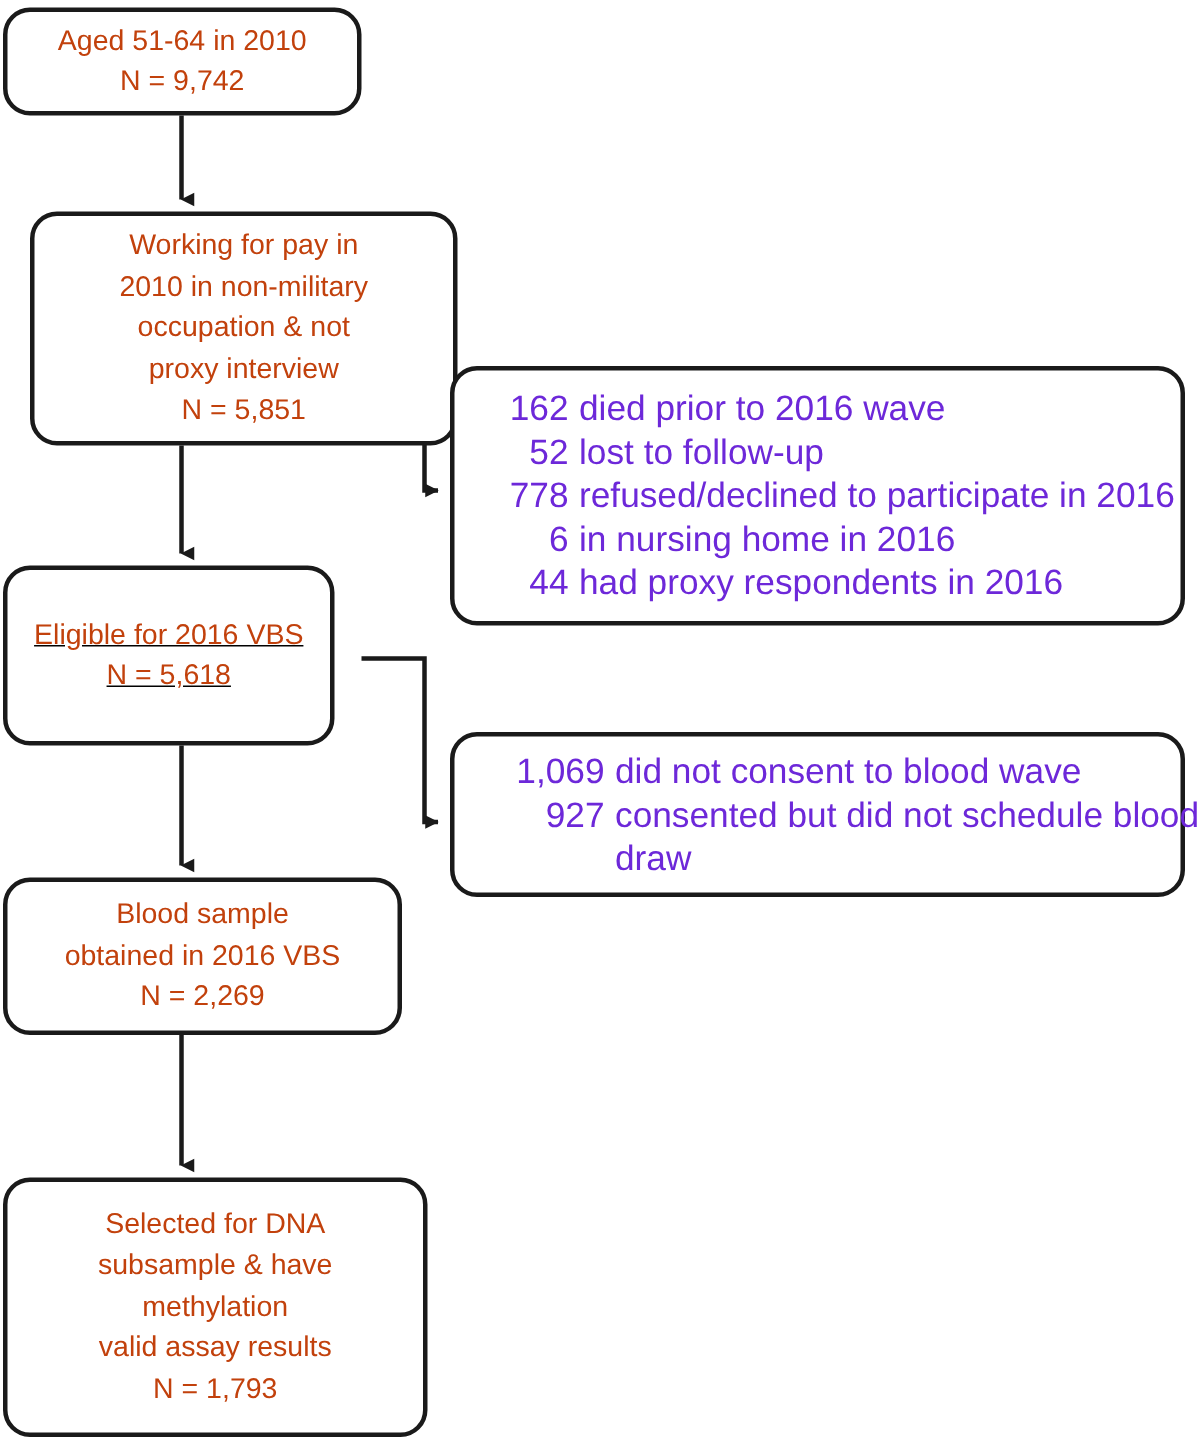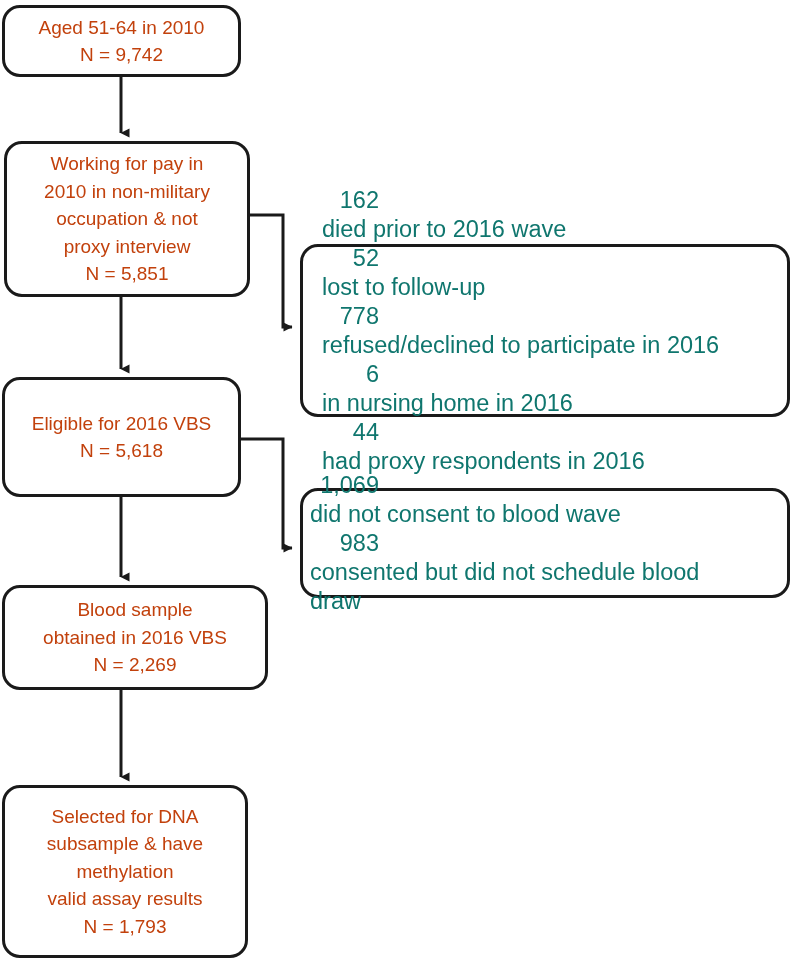--- a/index.html
+++ b/index.html
@@ -44,25 +44,24 @@
     box-sizing: border-box;
     border: 3px solid #1a1a1a;
     border-radius: 18px;
     background: #ffffff;
     display: flex;
     flex-direction: column;
     justify-content: center;
   }
   .excl-row {
     display: flex;
-    flex-direction: column;
     align-items: baseline;
     font-size: 23.5px;
     line-height: 29px;
-    color: #0f766e;
+    color: #6d28d9;
   }
   .excl-num {
     flex: 0 0 auto;
     text-align: right;
     white-space: pre;
   }
   .excl-txt {
     flex: 1 1 auto;
     white-space: pre;
     padding-left: 7px;
@@ -99,40 +98,40 @@
     <path d="M241,215 L283,215 L283,327 L292,327" fill="none" stroke="#1a1a1a" stroke-width="3" marker-end="url(#arrowright)"></path>
 
     <path d="M241,439 L283,439 L283,548 L292,548" fill="none" stroke="#1a1a1a" stroke-width="3" marker-end="url(#arrowright)"></path>
   </svg>
 
   <div class="node center-box" style="left:2px; top:5px; width:239px; height:72px;">
     <span class="node-line">Aged 51-64 in 2010</span>
     <span class="node-line">N = 9,742</span>
   </div>
 
-  <div class="node center-box" style="left:4px; top:141px; width:246px; height:156px;">
+  <div class="node center-box" style="left:20px; top:141px; width:285px; height:156px;">
     <span class="node-line">Working for pay in</span>
     <span class="node-line">2010 in non-military</span>
     <span class="node-line">occupation &amp; not</span>
     <span class="node-line">proxy interview</span>
     <span class="node-line">N = 5,851</span>
   </div>
 
-  <div class="node center-box" style="left:2px; top:377px; width:239px; height:120px;">
+  <div class="node center-box" style="left:2px; top:377px; width:221px; height:120px;text-decoration:underline;">
     <span class="node-line">Eligible for 2016 VBS</span>
     <span class="node-line">N = 5,618</span>
   </div>
 
   <div class="node center-box" style="left:2px; top:585px; width:266px; height:105px;">
     <span class="node-line">Blood sample</span>
     <span class="node-line">obtained in 2016 VBS</span>
     <span class="node-line">N = 2,269</span>
   </div>
 
-  <div class="node center-box" style="left:2px; top:785px; width:246px; height:173px;">
+  <div class="node center-box" style="left:2px; top:785px; width:283px; height:173px;">
     <span class="node-line">Selected for DNA</span>
     <span class="node-line">subsample &amp; have</span>
     <span class="node-line">methylation</span>
     <span class="node-line">valid assay results</span>
     <span class="node-line">N = 1,793</span>
   </div>
 
   <div class="excl" style="left:300px; top:244px; width:490px; height:173px; padding:0 14px 0 12px;">
     <div class="excl-row">
       <span class="excl-num" style="width:64px;">162</span>
@@ -149,25 +148,25 @@
     <div class="excl-row">
       <span class="excl-num" style="width:64px;">6</span>
       <span class="excl-txt">in nursing home in 2016</span>
     </div>
     <div class="excl-row">
       <span class="excl-num" style="width:64px;">44</span>
       <span class="excl-txt">had proxy respondents in 2016</span>
     </div>
   </div>
 
-  <div class="excl" style="left:300px; top:488px; width:490px; height:110px; padding:0 10px 0 0;">
+  <div class="excl" style="left:300px; top:488px; width:490px; height:110px; padding:0 10px 0 24px;">
     <div class="excl-row">
       <span class="excl-num" style="width:76px;">1,069</span>
       <span class="excl-txt">did not consent to blood wave</span>
     </div>
     <div class="excl-row">
-      <span class="excl-num" style="width:76px;">983</span>
+      <span class="excl-num" style="width:76px;">927</span>
       <span class="excl-txt">consented but did not schedule blood
 draw</span>
     </div>
   </div>
 
 </div>
 
 </body></html>

